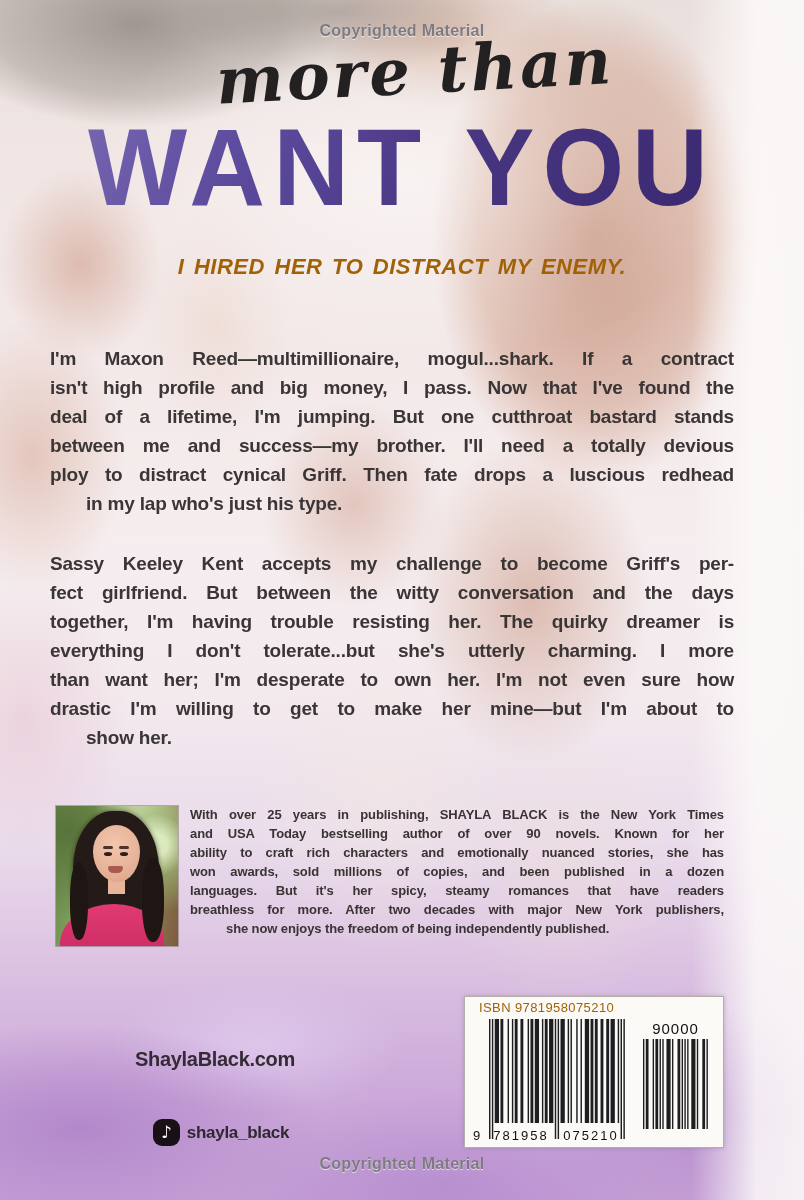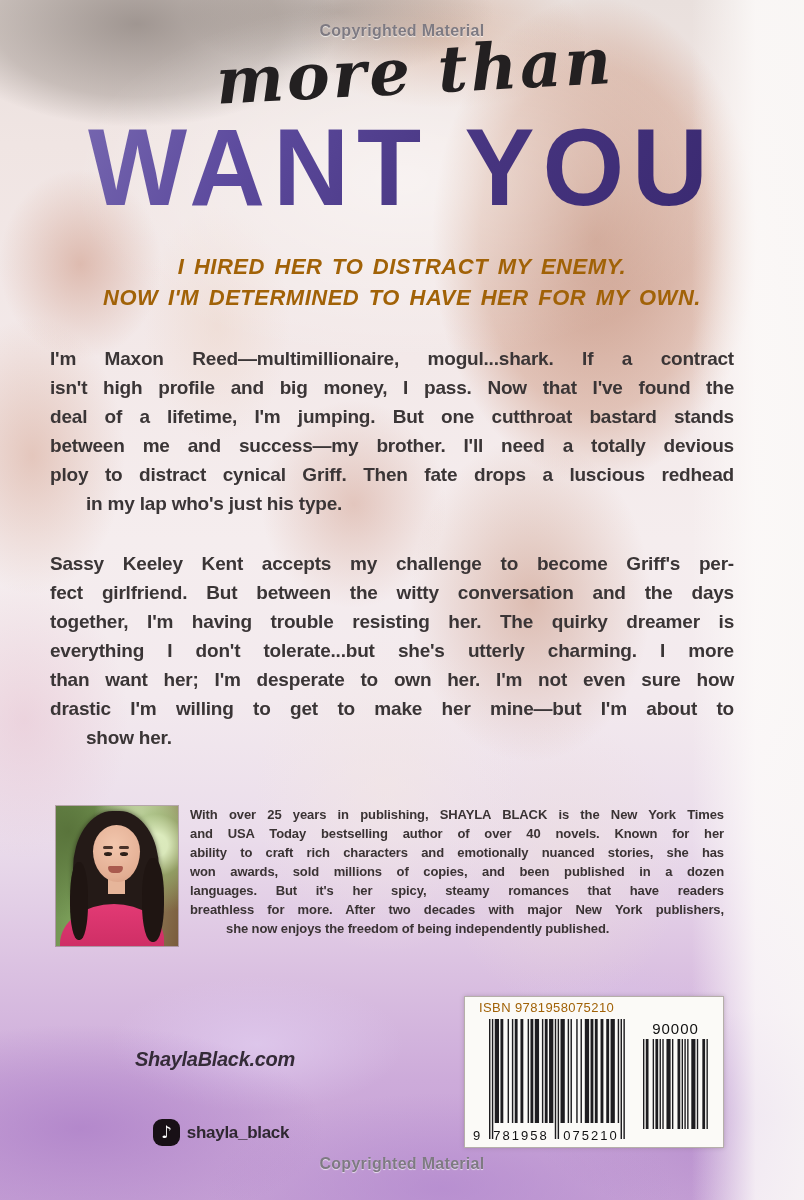--- a/index.html
+++ b/index.html
@@ -104,21 +104,21 @@
   .bc-main{position:absolute;left:24px;top:22px;}
   .bc-supp{position:absolute;left:178px;top:42px;}
   .bc-digit{position:absolute;top:131px;font-size:13px;color:#111;}
   .bc-digit.d9{left:8px;}
   .bc-digit.g1{left:28px;width:56px;text-align:center;letter-spacing:2px;}
   .bc-digit.g2{left:96px;width:60px;text-align:center;letter-spacing:2px;}
   .supp-num{position:absolute;left:178px;top:23px;width:65px;text-align:center;
     font-size:15px;letter-spacing:1px;color:#111;}
   
   .website{position:absolute;top:1048px;left:0;width:430px;text-align:center;
-    font-size:20px;font-weight:700;letter-spacing:-0.3px;color:#342b37;font-style:italic;}
+    font-size:20px;font-weight:700;letter-spacing:-0.3px;color:#342b37;}
   .social{position:absolute;left:0;display:flex;align-items:center;justify-content:center;}
   .social.row1{top:1086px;width:460px;gap:22px;}
   .social.row2{top:1119px;width:442px;gap:7px;}
   .pair{display:flex;align-items:center;gap:7px;}
   .handle{font-size:17px;font-weight:700;letter-spacing:-0.3px;color:#2f2831;}
   .icon{position:relative;width:27px;height:27px;display:inline-block;flex:0 0 auto;}
   .icon.ig{border-radius:7px;
     background:linear-gradient(45deg,#f7c45f 0%,#f1925e 22%,#e85c7f 48%,#d84897 68%,var(--instagram-purple,#bd55c0) 100%);}
   .ig-frame{position:absolute;inset:5px;border:2px solid #fff;border-radius:7px;}
   .ig-lens{position:absolute;left:50%;top:50%;width:9px;height:9px;margin:-6.5px 0 0 -6.5px;
@@ -137,21 +137,20 @@
 <div class="cover">
   <div class="bg"></div>
 
   <div class="copyright top">Copyrighted Material</div>
 
   <div class="title-script">more than</div>
   <div class="title-main">WANT YOU</div>
 
   <div class="tagline">
       <div class="cline">I HIRED HER TO DISTRACT MY ENEMY.</div>
-      <div class="cline last">NOW I'M DETERMINED TO HAVE HER FOR MY OWN.</div>
     </div>
 
   <div class="blurb p1">
       <div class="jline">I'm Maxon Reed—multimillionaire, mogul...shark. If a contract</div>
       <div class="jline">isn't high profile and big money, I pass. Now that I've found the</div>
       <div class="jline">deal of a lifetime, I'm jumping. But one cutthroat bastard stands</div>
       <div class="jline">between me and success—my brother. I'll need a totally devious</div>
       <div class="jline">ploy to distract cynical Griff. Then fate drops a luscious redhead</div>
       <div class="jline last">in my lap who's just his type.</div>
     </div>
@@ -173,21 +172,21 @@
     <div class="ap ap-lock l"></div>
     <div class="ap ap-lock r"></div>
     <div class="ap ap-brow l"></div>
     <div class="ap ap-brow r"></div>
     <div class="ap ap-eye l"></div>
     <div class="ap ap-eye r"></div>
     <div class="ap ap-mouth"></div>
   </div>
   <div class="bio">
       <div class="jline">With over 25 years in publishing, SHAYLA BLACK is the New York Times</div>
-      <div class="jline">and USA Today bestselling author of over 40 novels. Known for her</div>
+      <div class="jline">and USA Today bestselling author of over 90 novels. Known for her</div>
       <div class="jline">ability to craft rich characters and emotionally nuanced stories, she has</div>
       <div class="jline">won awards, sold millions of copies, and been published in a dozen</div>
       <div class="jline">languages. But it's her spicy, steamy romances that have readers</div>
       <div class="jline">breathless for more. After two decades with major New York publishers,</div>
       <div class="jline last">she now enjoys the freedom of being independently published.</div>
     </div>
 
   <div class="barcode-box">
     <div class="isbn-label">ISBN 9781958075210</div>
     <svg id="ean-main" class="bc-main" width="136" height="120">

